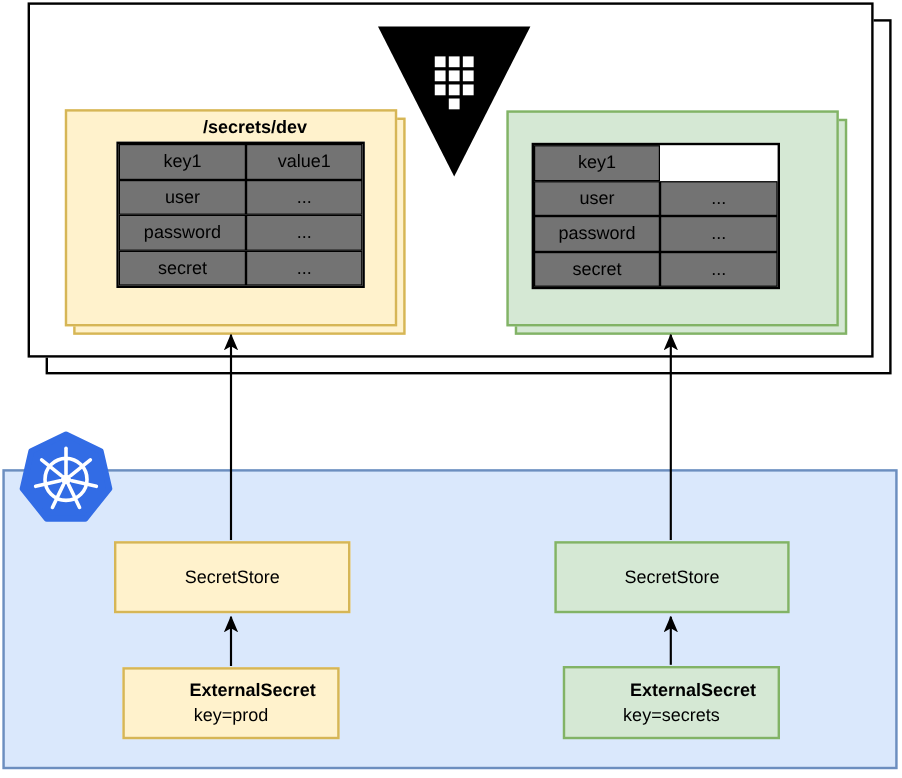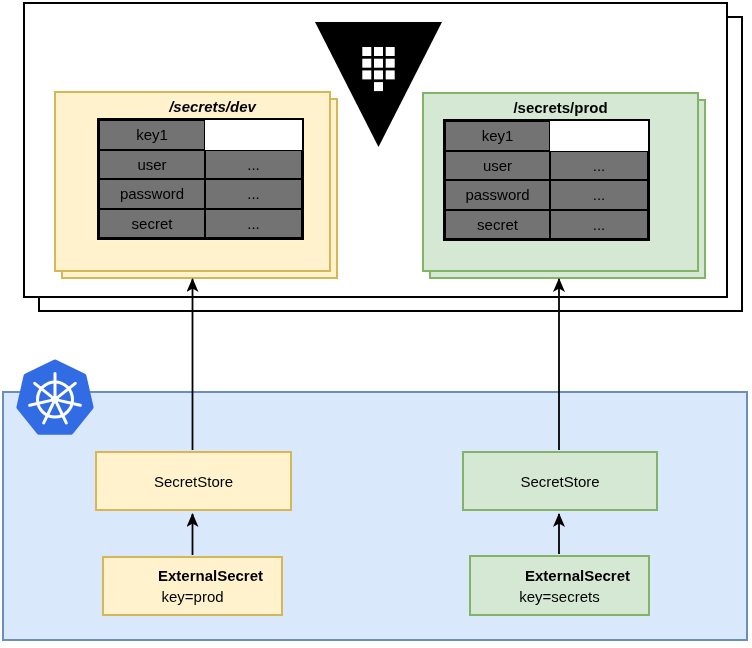--- a/index.html
+++ b/index.html
@@ -38,42 +38,42 @@
 </head>
 <body>
 
 <div id="canvas">
 
   <div class="abs whitebox" style="left:38px;top:16px;width:705px;height:296px;"></div>
   <div class="abs whitebox" style="left:23px;top:2px;width:705px;height:296px;"></div>
 
   <div class="abs panel" style="left:61px;top:98px;width:277px;height:181px;"></div>
   <div class="abs panel" style="left:54px;top:91px;width:277px;height:181px;"></div>
-  <div class="abs panel-title" style="left:54px;top:96px;width:317px;font-style:italic;">/secrets/dev</div>
+  <div class="abs panel-title" style="left:54px;top:96px;width:317px;">/secrets/dev</div>
   <div class="abs vtable" style="left:97px;top:118px;width:207px;height:122px;">
     <div class="vrow">
       <div class="tcell">key1</div>
+      <div class="tcell">value1</div>
     </div>
     <div class="vrow">
       <div class="tcell">user</div>
       <div class="tcell">...</div>
     </div>
     <div class="vrow">
       <div class="tcell">password</div>
       <div class="tcell">...</div>
     </div>
     <div class="vrow">
       <div class="tcell">secret</div>
       <div class="tcell">...</div>
     </div>
   </div>
 
   <div class="abs panel green" style="left:429px;top:99px;width:277px;height:180px;"></div>
   <div class="abs panel green" style="left:422px;top:92px;width:277px;height:180px;"></div>
-  <div class="abs panel-title" style="left:422px;top:97px;width:277px;">/secrets/prod</div>
   <div class="abs vtable" style="left:443px;top:119px;width:207px;height:122px;">
     <div class="vrow g">
       <div class="tcell">key1</div>
     </div>
     <div class="vrow g">
       <div class="tcell">user</div>
       <div class="tcell">...</div>
     </div>
     <div class="vrow g">
       <div class="tcell">password</div>

